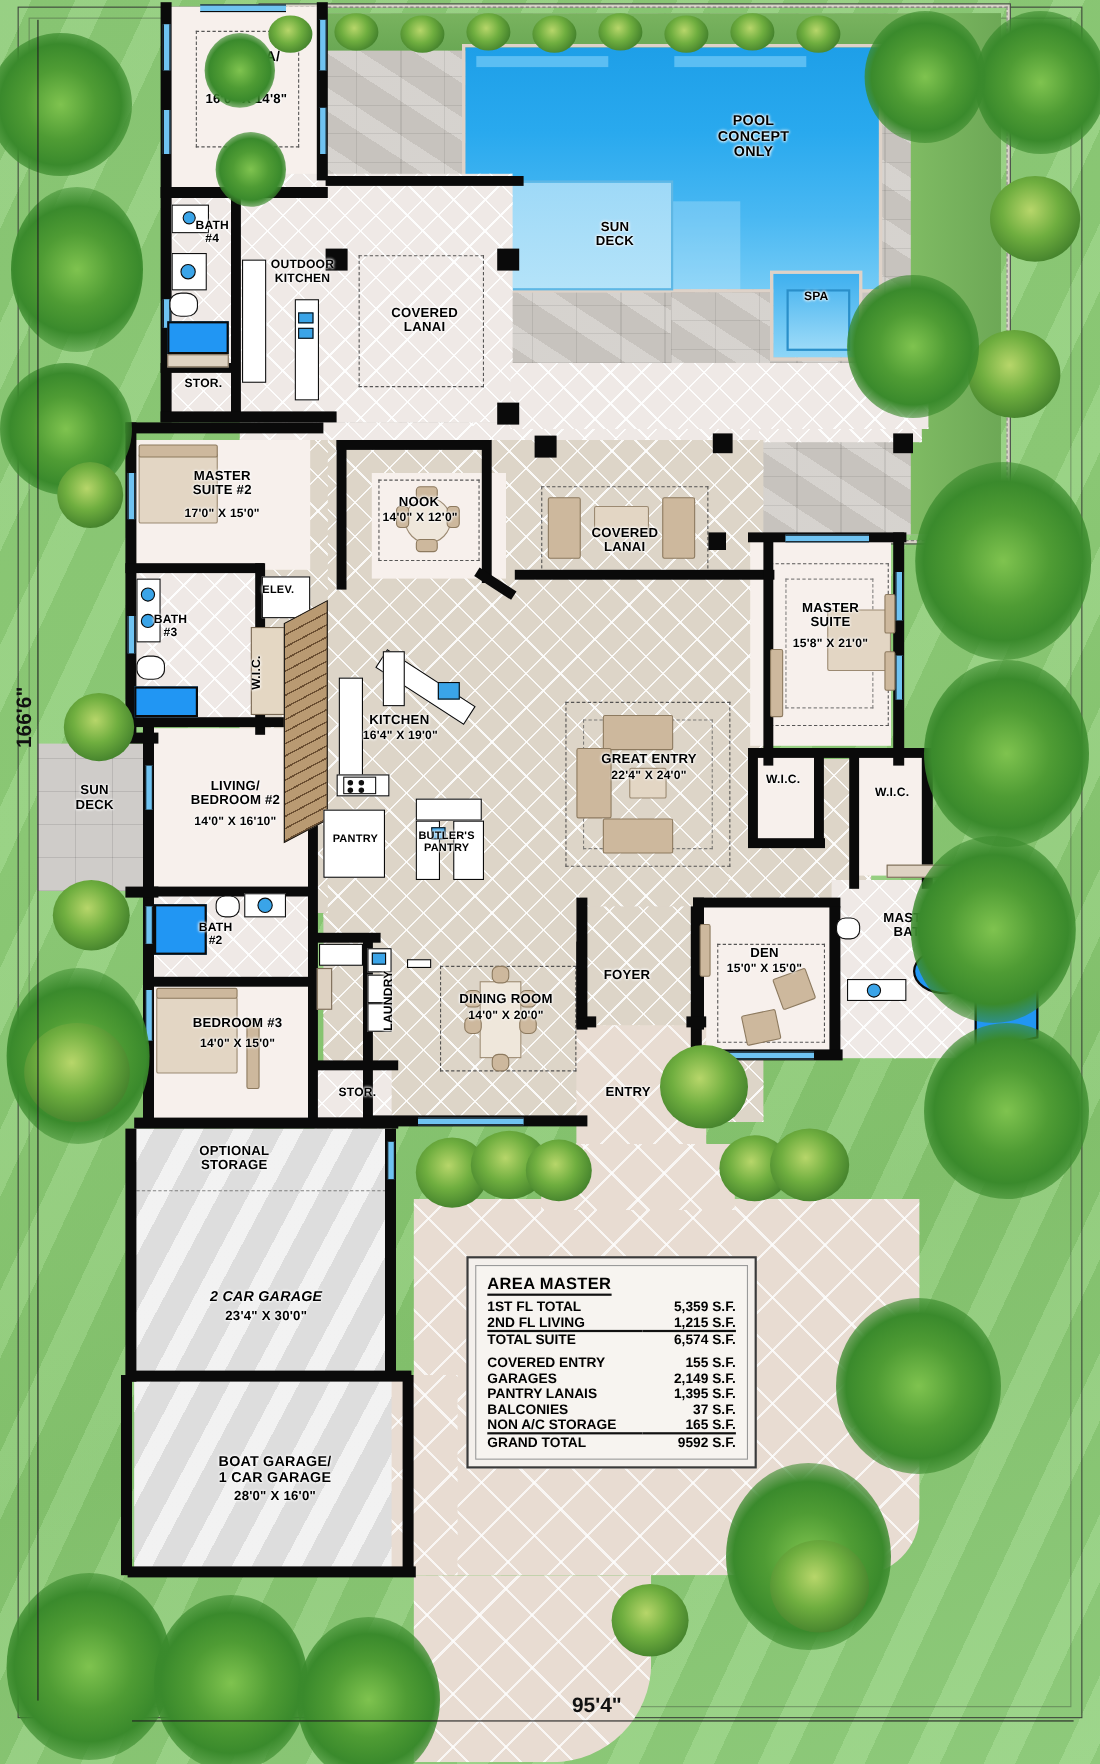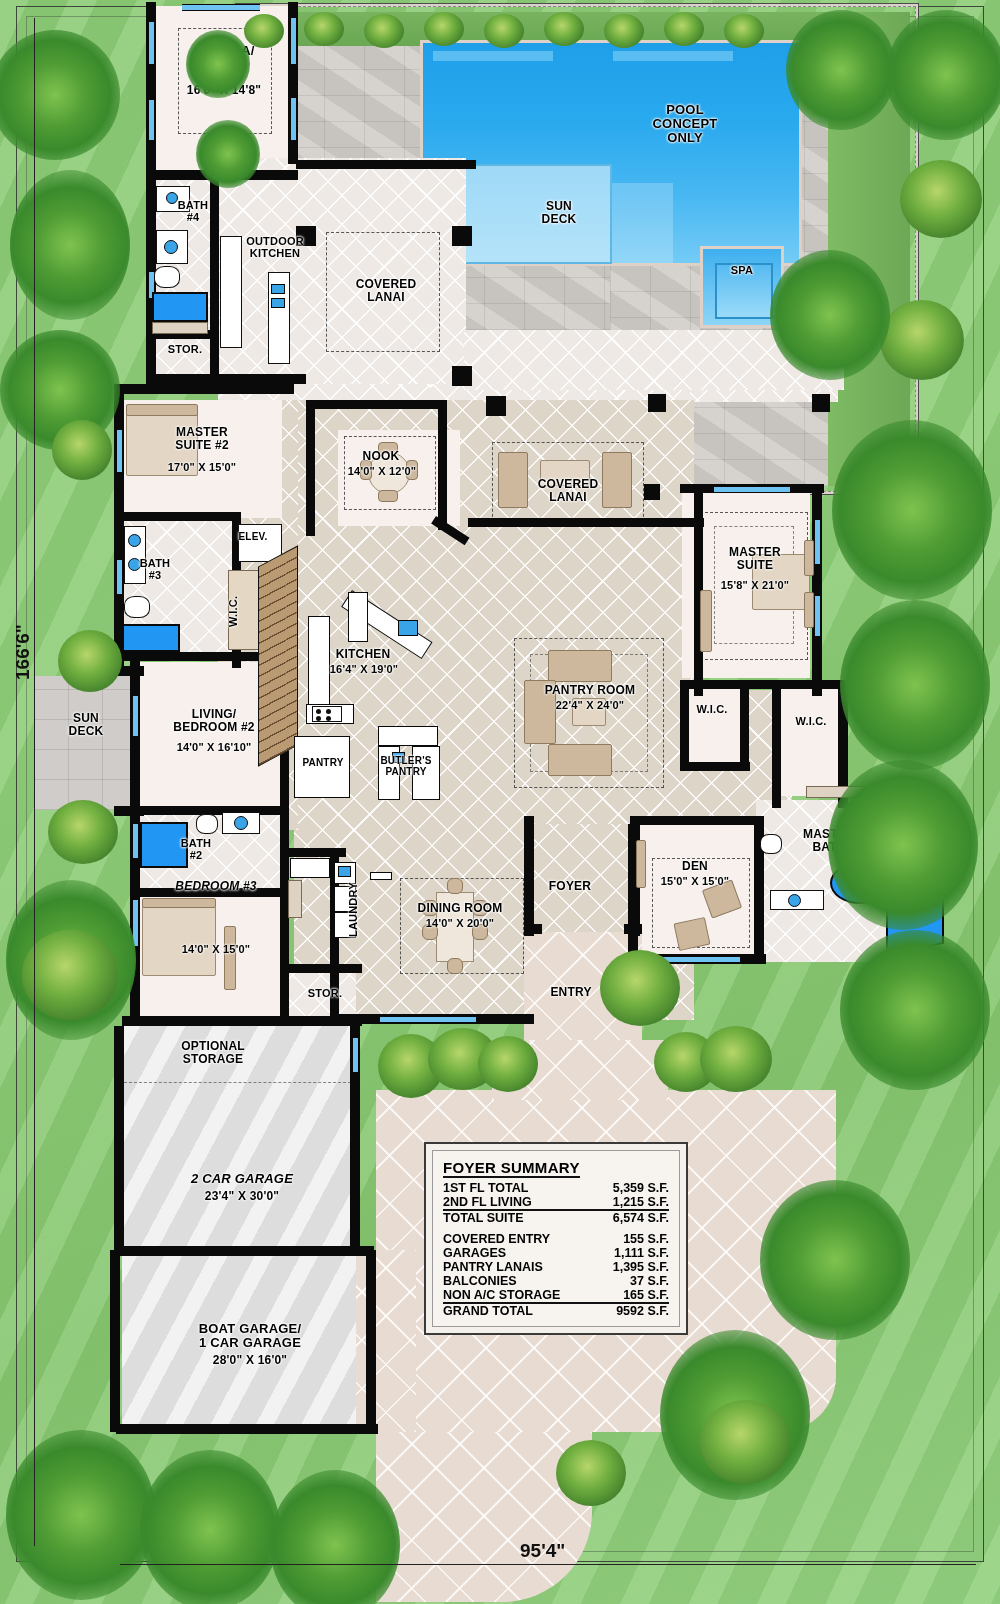--- a/index.html
+++ b/index.html
@@ -463,21 +463,21 @@
   <div class="lbl s12" style="left:334px; top:450px; width:94px;">NOOK</div>
   <div class="lbl s11" style="left:328px; top:466px; width:108px;">14'0" X 12'0"</div>
 
   <div class="lbl s12" style="left:318px; top:648px; width:90px;">KITCHEN</div>
   <div class="lbl s11" style="left:310px; top:664px; width:108px;">16'4" X 19'0"</div>
 
   <div class="lbl s10" style="left:292px; top:758px; width:62px;">PANTRY</div>
   <div class="lbl s10" style="left:368px; top:756px; width:76px;">BUTLER'S
 PANTRY</div>
 
-  <div class="lbl s12" style="left:514px; top:684px; width:152px;">PANTRY ROOM</div>
+  <div class="lbl s12" style="left:514px; top:684px; width:152px;">GREAT ENTRY</div>
   <div class="lbl s11" style="left:514px; top:700px; width:152px;">22'4" X 24'0"</div>
 
   <div class="lbl s12" style="left:700px; top:546px; width:110px;">MASTER
 SUITE</div>
   <div class="lbl s11" style="left:694px; top:580px; width:122px;">15'8" X 21'0"</div>
 
   <div class="lbl s11" style="left:684px; top:704px; width:56px;">W.I.C.</div>
   <div class="lbl s11" style="left:782px; top:716px; width:58px;">W.I.C.</div>
   <div class="lbl s12" style="left:790px; top:828px; width:78px;">MASTER
 BATH</div>
@@ -485,21 +485,21 @@
   <div class="lbl s12" style="left:48px;  top:712px; width:76px;">SUN
 DECK</div>
 
   <div class="lbl s12" style="left:140px; top:708px; width:148px;">LIVING/
 BEDROOM #2</div>
   <div class="lbl s11" style="left:136px; top:742px; width:156px;">14'0" X 16'10"</div>
 
   <div class="lbl s11" style="left:162px; top:838px; width:68px;">BATH
 #2</div>
 
-  <div class="lbl s12" style="left:146px; top:880px; width:140px;font-style:italic;">BEDROOM #3</div>
+  <div class="lbl s12" style="left:146px; top:924px; width:140px;">BEDROOM #3</div>
   <div class="lbl s11" style="left:146px; top:944px; width:140px;">14'0" X 15'0"</div>
 
   <div class="lbl s11 vert" style="left:348px; top:872px; height:76px;">LAUNDRY</div>
 
   <div class="lbl s12" style="left:398px; top:902px; width:124px;">DINING ROOM</div>
   <div class="lbl s11" style="left:398px; top:918px; width:124px;">14'0" X 20'0"</div>
 
   <div class="lbl s12" style="left:534px; top:880px; width:72px;">FOYER</div>
   <div class="lbl s12" style="left:528px; top:986px; width:86px;">ENTRY</div>
 
@@ -560,21 +560,21 @@
   <div class="shrub" style="left:544px; top:12px;  width:40px; height:34px;"></div>
   <div class="shrub" style="left:604px; top:14px;  width:40px; height:34px;"></div>
   <div class="shrub" style="left:664px; top:12px;  width:40px; height:34px;"></div>
   <div class="shrub" style="left:724px; top:14px;  width:40px; height:34px;"></div>
 
   <div class="palm" style="left:186px; top:30px;  width:64px; height:68px;"></div>
   <div class="palm" style="left:196px; top:120px; width:64px; height:68px;"></div>
 
   <div id="area-summary" style="left:424px; top:1142px; width:264px;">
     <div class="inner">
-      <div class="asTitle">FOYER SUMMARY</div>
+      <div class="asTitle">AREA MASTER</div>
       <table>
         <tbody id="as-body">
             <tr>
               <td>1ST FL TOTAL</td>
               <td class="val">5,359 S.F.</td>
             </tr>
             <tr class="ulrow">
               <td>2ND FL LIVING</td>
               <td class="val">1,215 S.F.</td>
             </tr>
@@ -584,21 +584,21 @@
             </tr>
             <tr class="gap">
               <td colspan="2"></td>
             </tr>
             <tr>
               <td>COVERED ENTRY</td>
               <td class="val">155 S.F.</td>
             </tr>
             <tr>
               <td>GARAGES</td>
-              <td class="val">1,111 S.F.</td>
+              <td class="val">2,149 S.F.</td>
             </tr>
             <tr>
               <td>PANTRY LANAIS</td>
               <td class="val">1,395 S.F.</td>
             </tr>
             <tr>
               <td>BALCONIES</td>
               <td class="val">37 S.F.</td>
             </tr>
             <tr class="ulrow">

